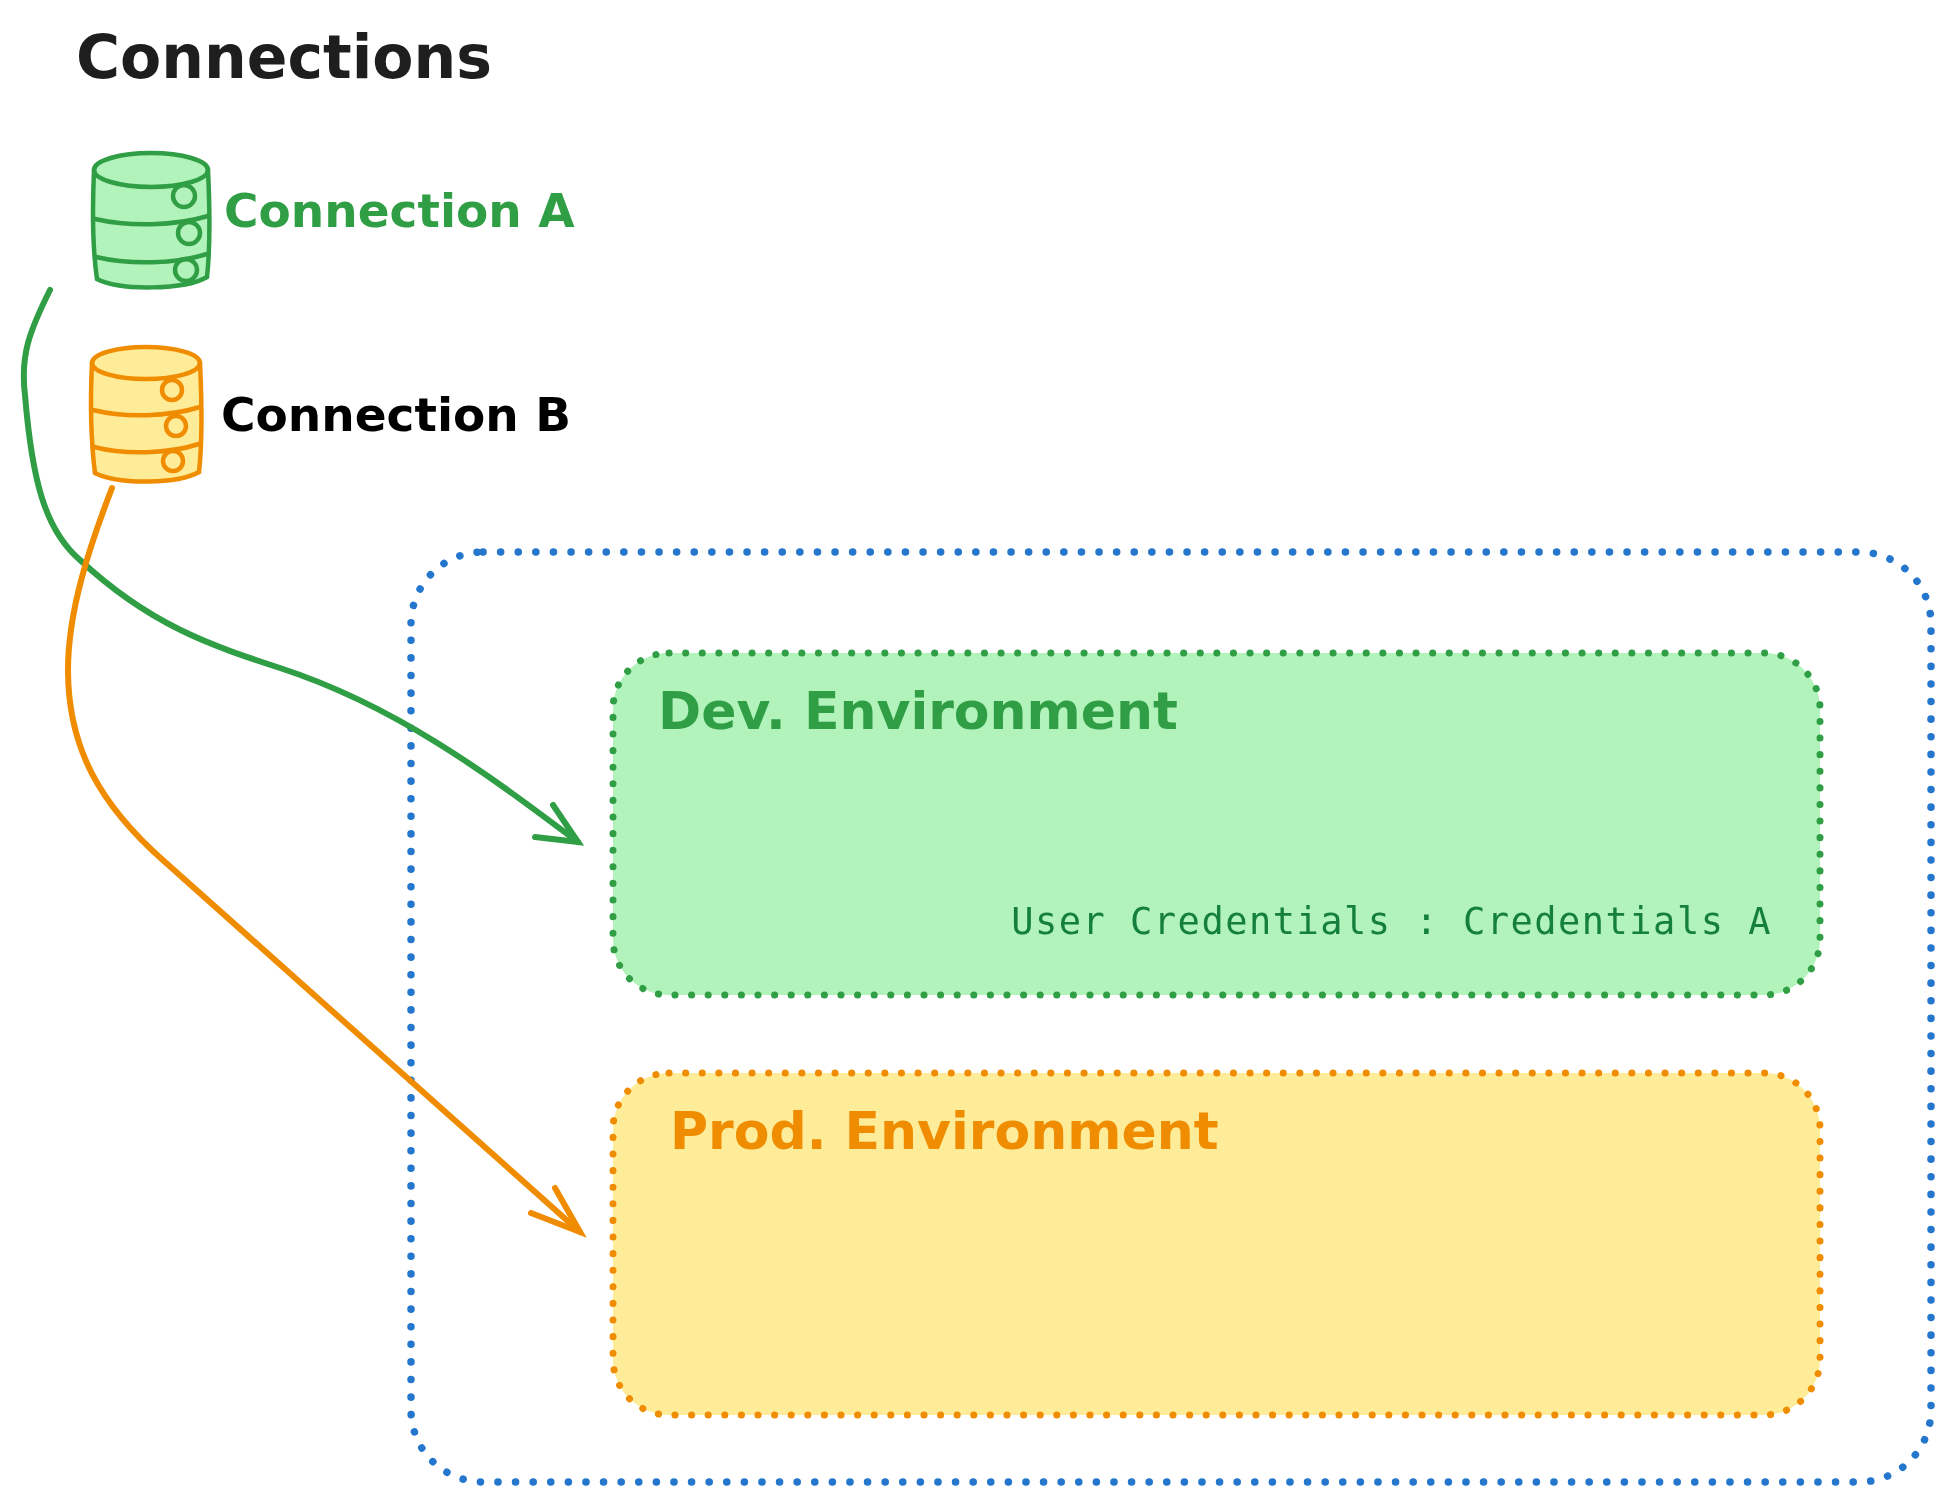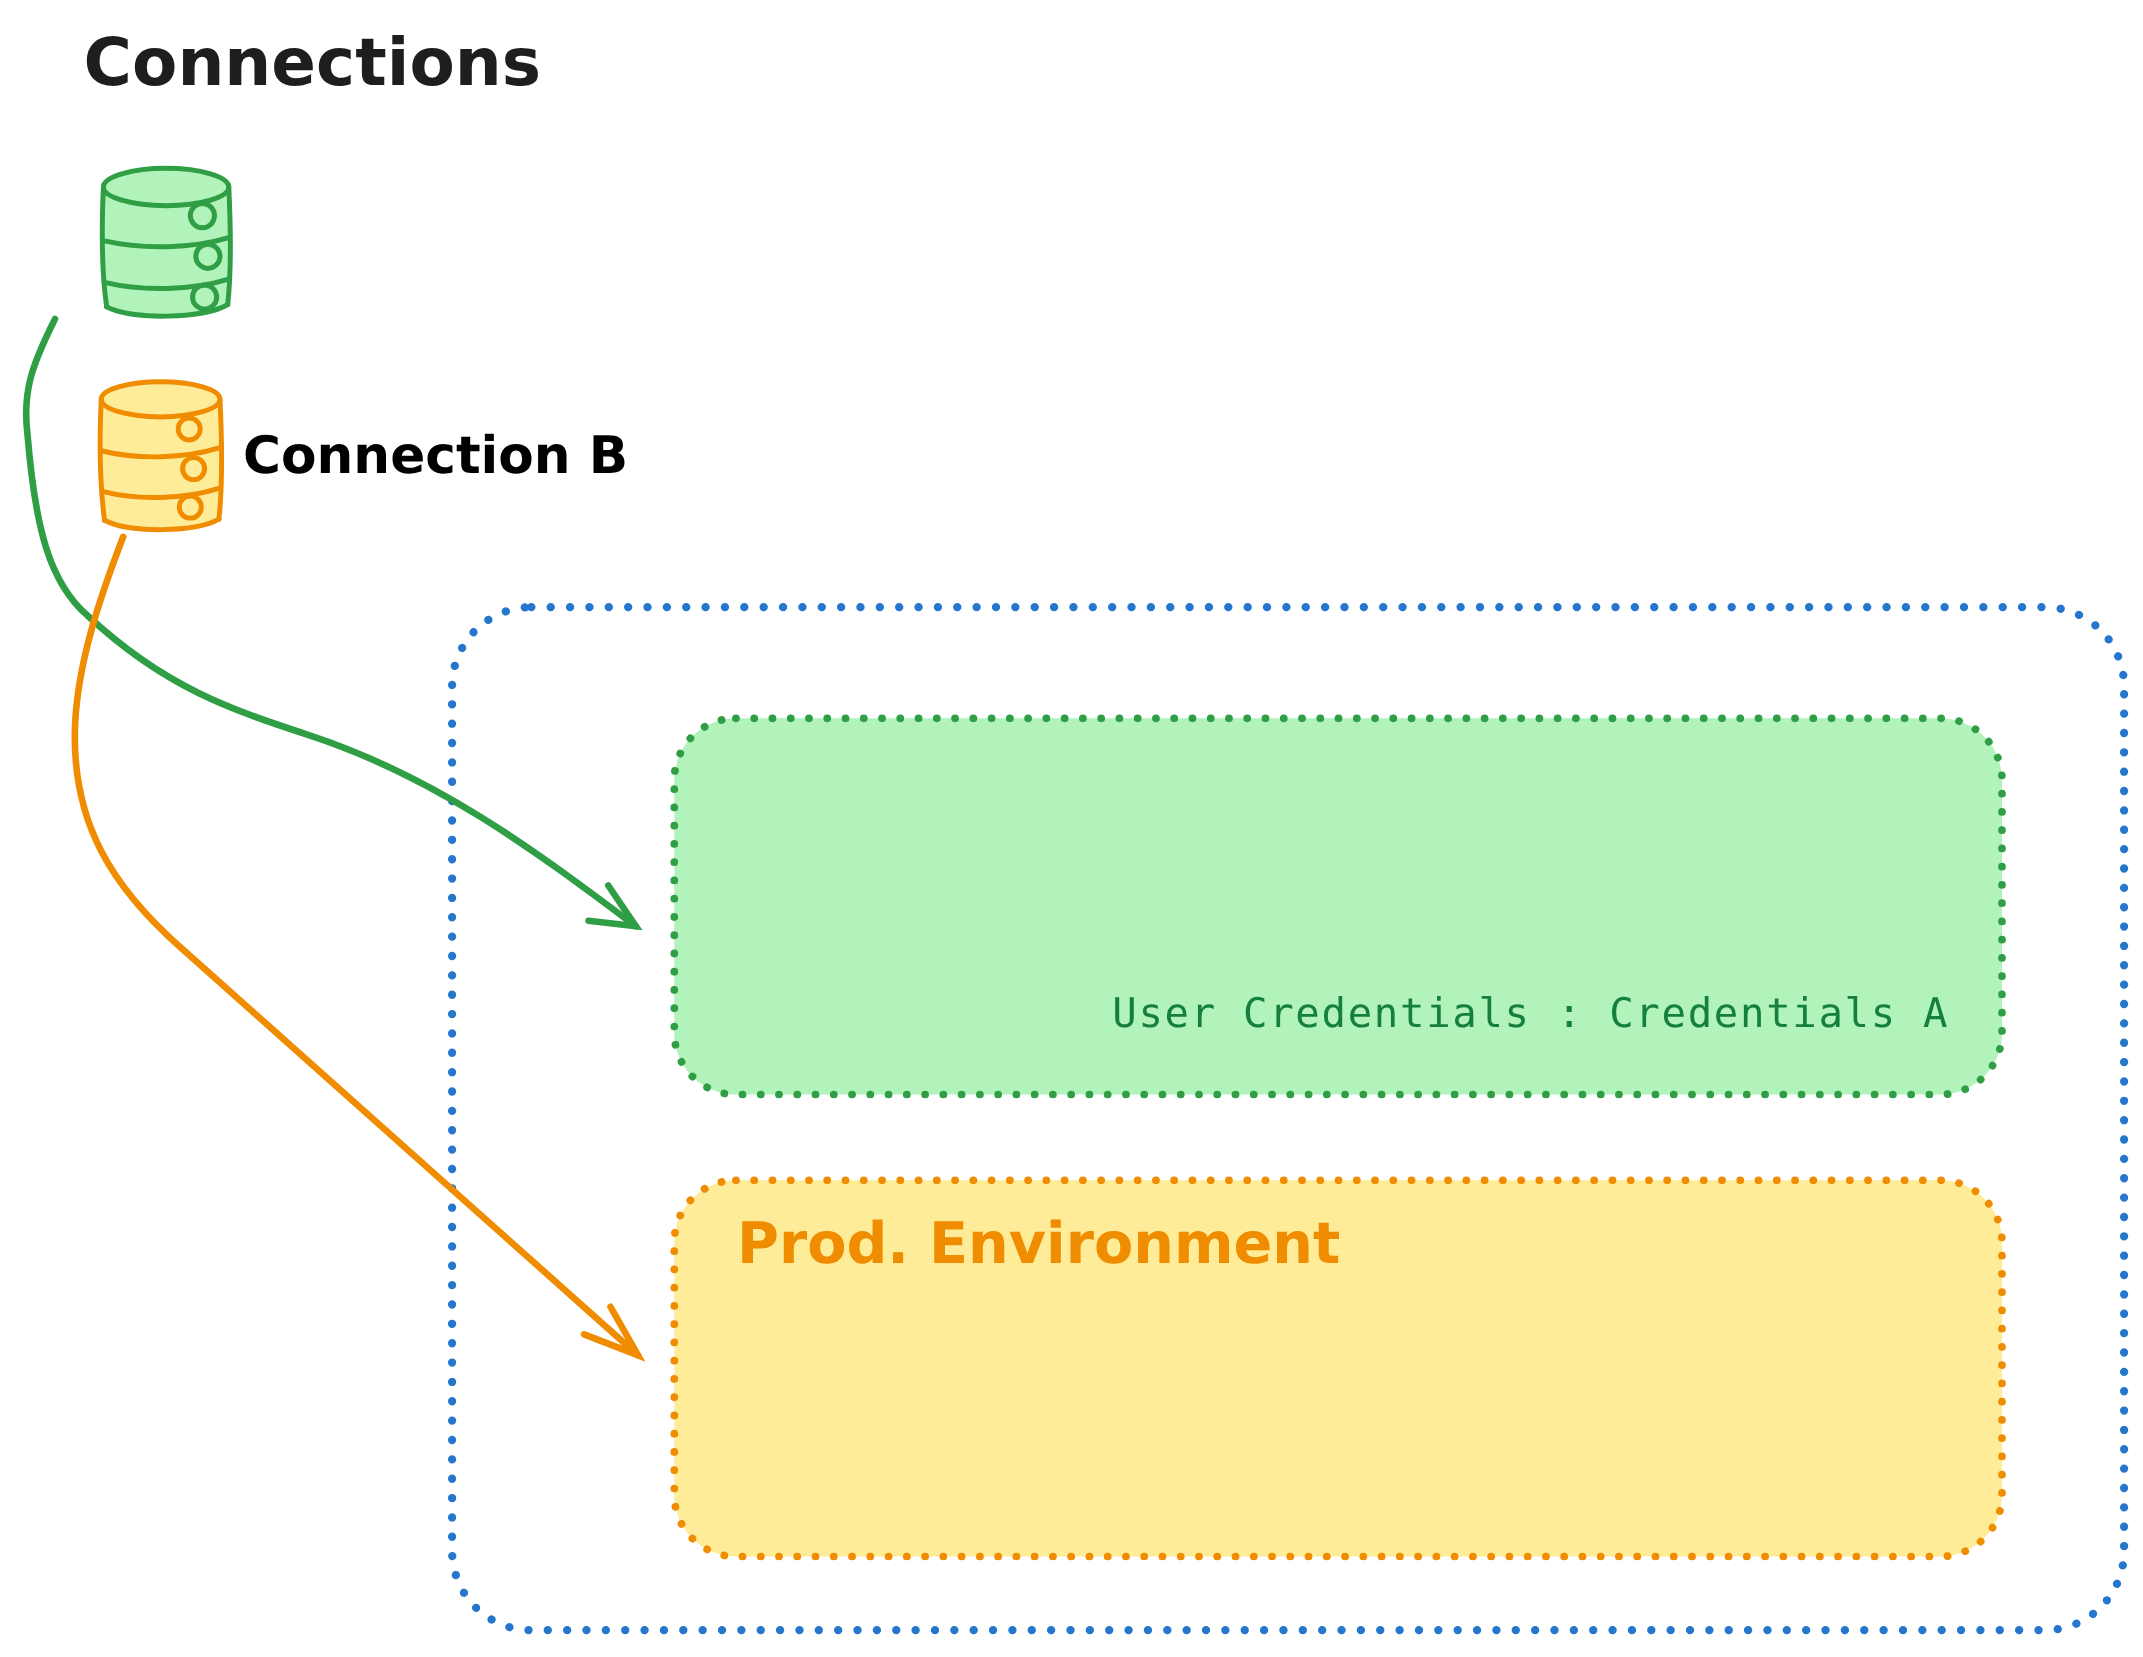--- a/index.html
+++ b/index.html
@@ -70,22 +70,24 @@
     </g>
 
     <g fill="none" stroke-width="6" stroke-linecap="round" stroke="#f08c00">
       <path d="M112,488 C90,545 68,610 68,670 C68,748 100,805 165,862 C290,972 420,1090 580,1232"></path>
       <path d="M555,1188 L580,1232 L531,1213"></path>
     </g>
   </svg>
 
   <div class="txt hand t-connections">Connections</div>
 
+  <div class="txt hand t-conn-a">Connection A</div>
 
   <div class="txt hand t-conn-b">Connection B</div>
 
 
+  <div class="txt hand t-dev-title">Dev. Environment</div>
 
   <div class="txt mono t-cred-a">User Credentials : Credentials A</div>
 
   <div class="txt hand t-prod-title">Prod. Environment</div>
 
 </div>
 
 </body></html>

